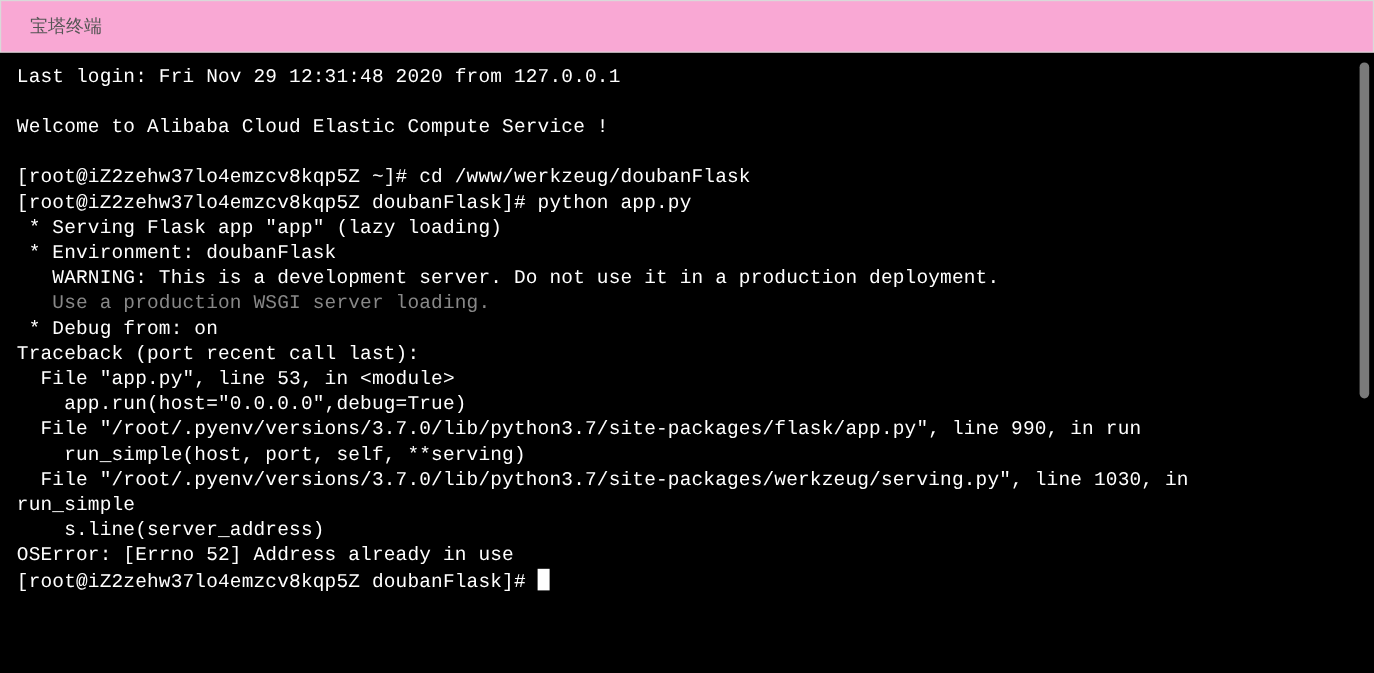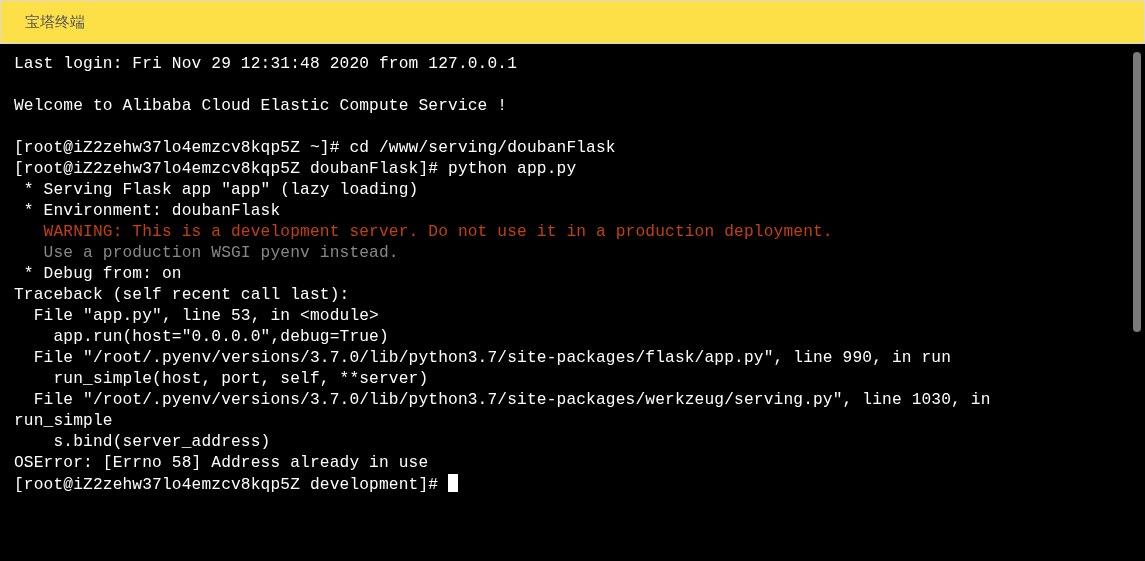--- a/index.html
+++ b/index.html
@@ -6,21 +6,21 @@
     body {
       font-family: "Microsoft YaHei", sans-serif;
       background: #fff;
       width: 1145px;
       height: 561px;
       overflow: hidden;
     }
     .modal { width: 100%; height: 100%; display: flex; flex-direction: column; }
     .header {
       height: 44px;
-      background: #fde047;
+      background: #f9a8d4;
       border: 1px solid #d9d9d9;
       display: flex;
       align-items: center;
       padding: 16px 24px;
       font-size: 15px;
       color: #555;
     }
     .term-wrap {
       flex: 1;
       background: #000;
@@ -39,53 +39,53 @@
     .scrollbar {
       position: absolute;
       right: 4px;
       top: 8px;
       width: 8px;
       height: 280px;
       background: #7a7a7a;
       border-radius: 4px;
     }
     .dim { color: #888; }
-    .warn { color: #c2410c; }
+    .warn { color: #ffffff; }
     .cursor {
       display: inline-block;
       width: 10px;
       height: 18px;
       background: #fff;
       vertical-align: -3px;
     }
   </style>
 </head>
 <body>
 
 <div class="modal">
   <div class="header">
     <span>宝塔终端</span>
   </div>
   <div class="term-wrap">
     <div class="term"><span>Last login: Fri Nov 29 12:31:48 2020 from 127.0.0.1</span>
 <span></span>
 <span>Welcome to Alibaba Cloud Elastic Compute Service !</span>
 <span></span>
-<span>[root@iZ2zehw37lo4emzcv8kqp5Z ~]# cd /www/serving/doubanFlask</span>
+<span>[root@iZ2zehw37lo4emzcv8kqp5Z ~]# cd /www/werkzeug/doubanFlask</span>
 <span>[root@iZ2zehw37lo4emzcv8kqp5Z doubanFlask]# python app.py</span>
 <span> * Serving Flask app "app" (lazy loading)</span>
 <span> * Environment: doubanFlask</span>
 <span class="warn">   WARNING: This is a development server. Do not use it in a production deployment.</span>
-<span class="dim">   Use a production WSGI pyenv instead.</span>
+<span class="dim">   Use a production WSGI server loading.</span>
 <span> * Debug from: on</span>
-<span>Traceback (self recent call last):</span>
+<span>Traceback (port recent call last):</span>
 <span>  File "app.py", line 53, in &lt;module&gt;</span>
 <span>    app.run(host="0.0.0.0",debug=True)</span>
 <span>  File "/root/.pyenv/versions/3.7.0/lib/python3.7/site-packages/flask/app.py", line 990, in run</span>
-<span>    run_simple(host, port, self, **server)</span>
+<span>    run_simple(host, port, self, **serving)</span>
 <span>  File "/root/.pyenv/versions/3.7.0/lib/python3.7/site-packages/werkzeug/serving.py", line 1030, in </span>
 <span>run_simple</span>
-<span>    s.bind(server_address)</span>
-<span>OSError: [Errno 58] Address already in use</span>
-<span>[root@iZ2zehw37lo4emzcv8kqp5Z development]# </span><span class="cursor"></span></div>
+<span>    s.line(server_address)</span>
+<span>OSError: [Errno 52] Address already in use</span>
+<span>[root@iZ2zehw37lo4emzcv8kqp5Z doubanFlask]# </span><span class="cursor"></span></div>
     <div class="scrollbar"></div>
   </div>
 </div>
 
 </body></html>

